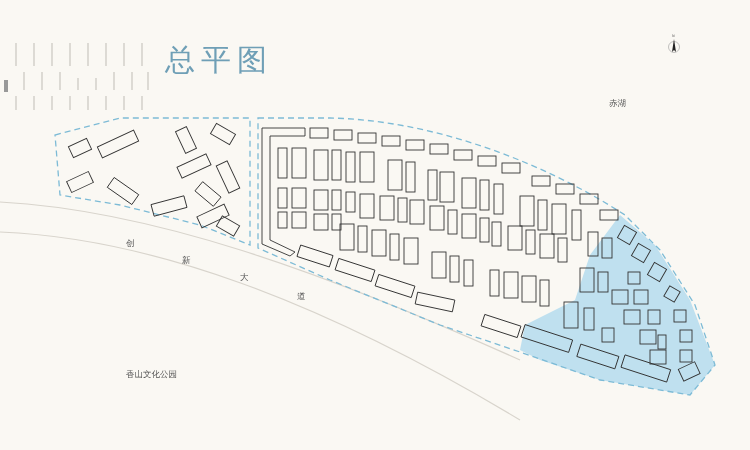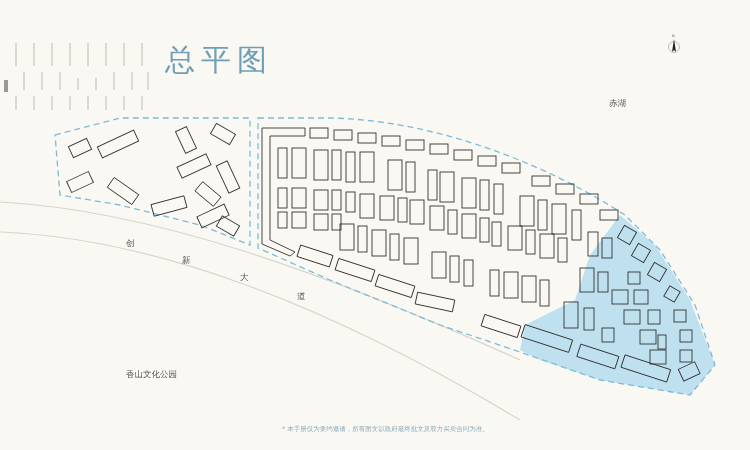--- a/index.html
+++ b/index.html
@@ -192,14 +192,13 @@
     </g>
   </svg>
 
   <div class="label" style="left:597px; top:98px;margin-left:12px;">赤湖</div>
   <div class="label" style="left:126px; top:238px;">创</div>
   <div class="label" style="left:182px; top:255px;">新</div>
   <div class="label" style="left:240px; top:272px;">大</div>
   <div class="label" style="left:297px; top:291px;">道</div>
   <div class="label" style="left:126px; top:369px;">香山文化公园</div>
 
-  <div class="footnote">* 本手册仅为要约邀请，所有图文以政府最终批文及双方买卖合同为准。</div>
 </div>
 
 </body></html>

